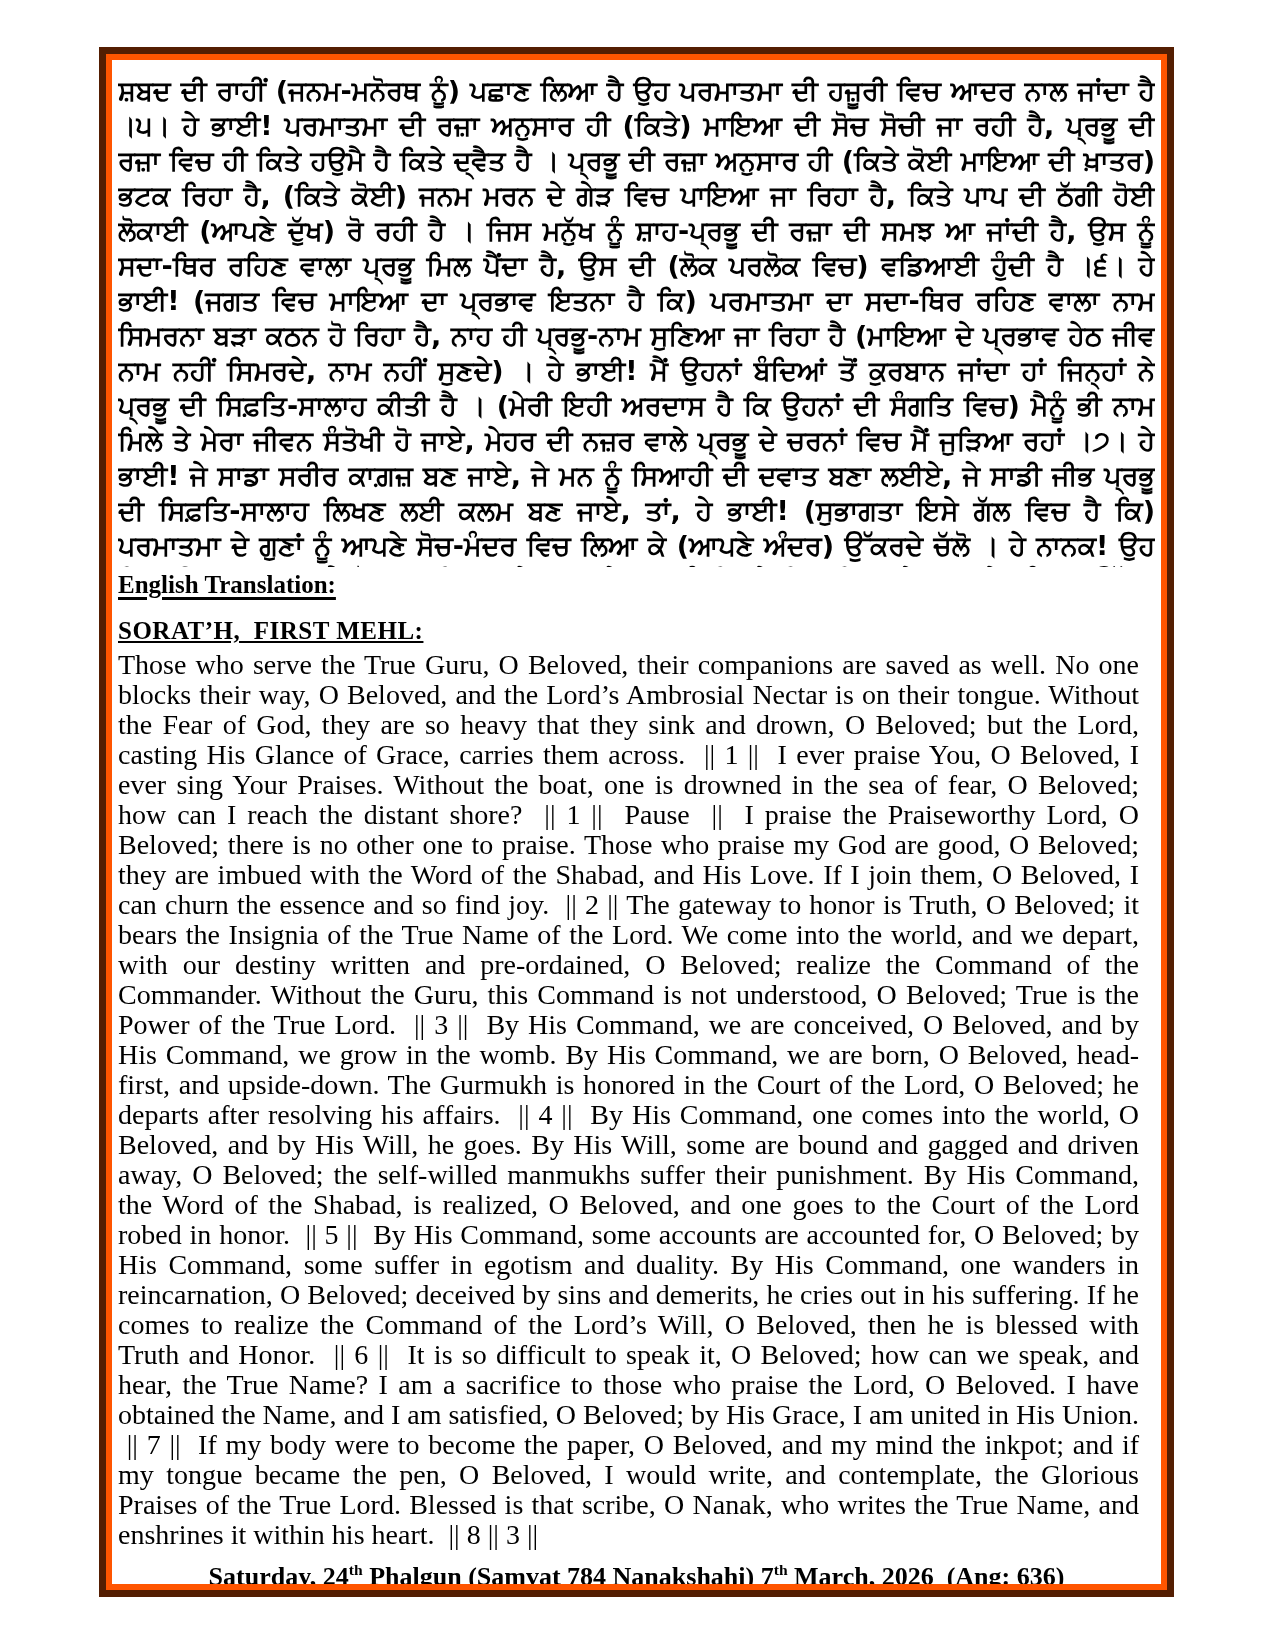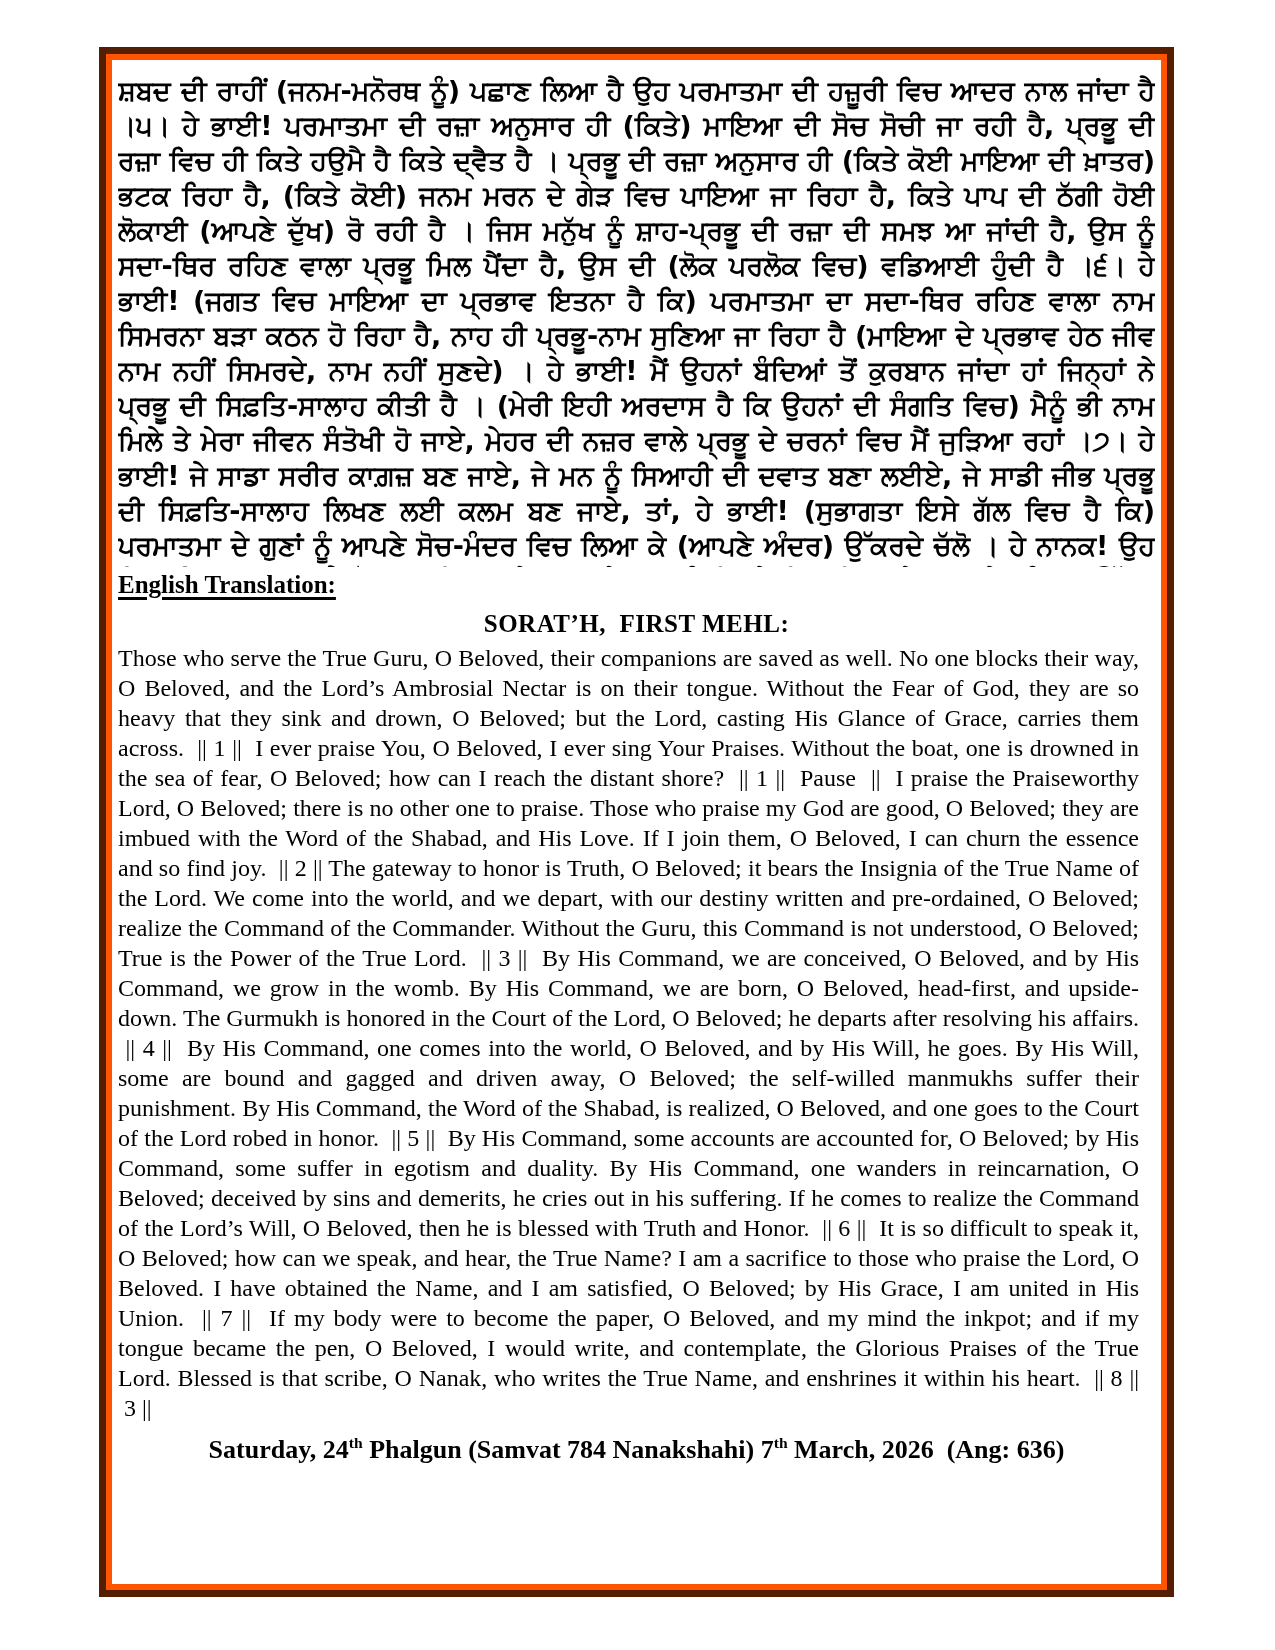--- a/index.html
+++ b/index.html
@@ -34,35 +34,36 @@
     font-size: 27px;
     line-height: 35px;
     text-align: justify;
     margin: 0;
     height: 494px;
     overflow: hidden;
   }
   .translation-heading {
     font-size: 25px;
     font-weight: 700;
-    margin: 4px 0 9px 0;
+    margin: 4px 0 16px 0;
     display: inline-block;
     text-decoration: underline;
     text-decoration-thickness: 2.5px;
     text-underline-offset: 4px;
   }
   .shabad-title {
     font-size: 25px;
     font-weight: 700;
-    text-align: center;
+    text-align: left;
     margin: 2px 0 0 0;
     letter-spacing: 0.5px;
+    text-decoration: underline;
   }
   .english {
-    font-size: 24px;
+    font-size: 28px;
     line-height: 30px;
     text-align: justify;
     margin: 5px 16px 0 0;
   }
   .footer-line {
     font-size: 26px;
     font-weight: 700;
     text-align: center;
     margin: 12px 0 0 0;
   }

